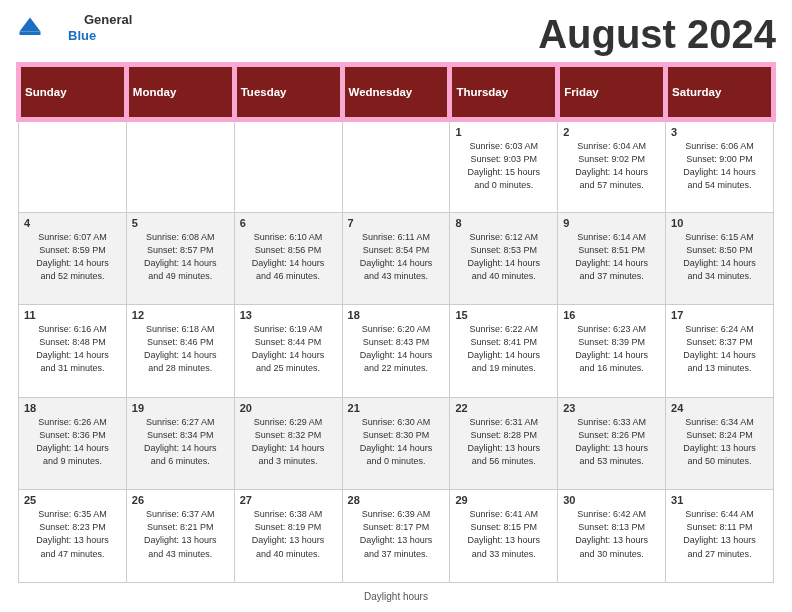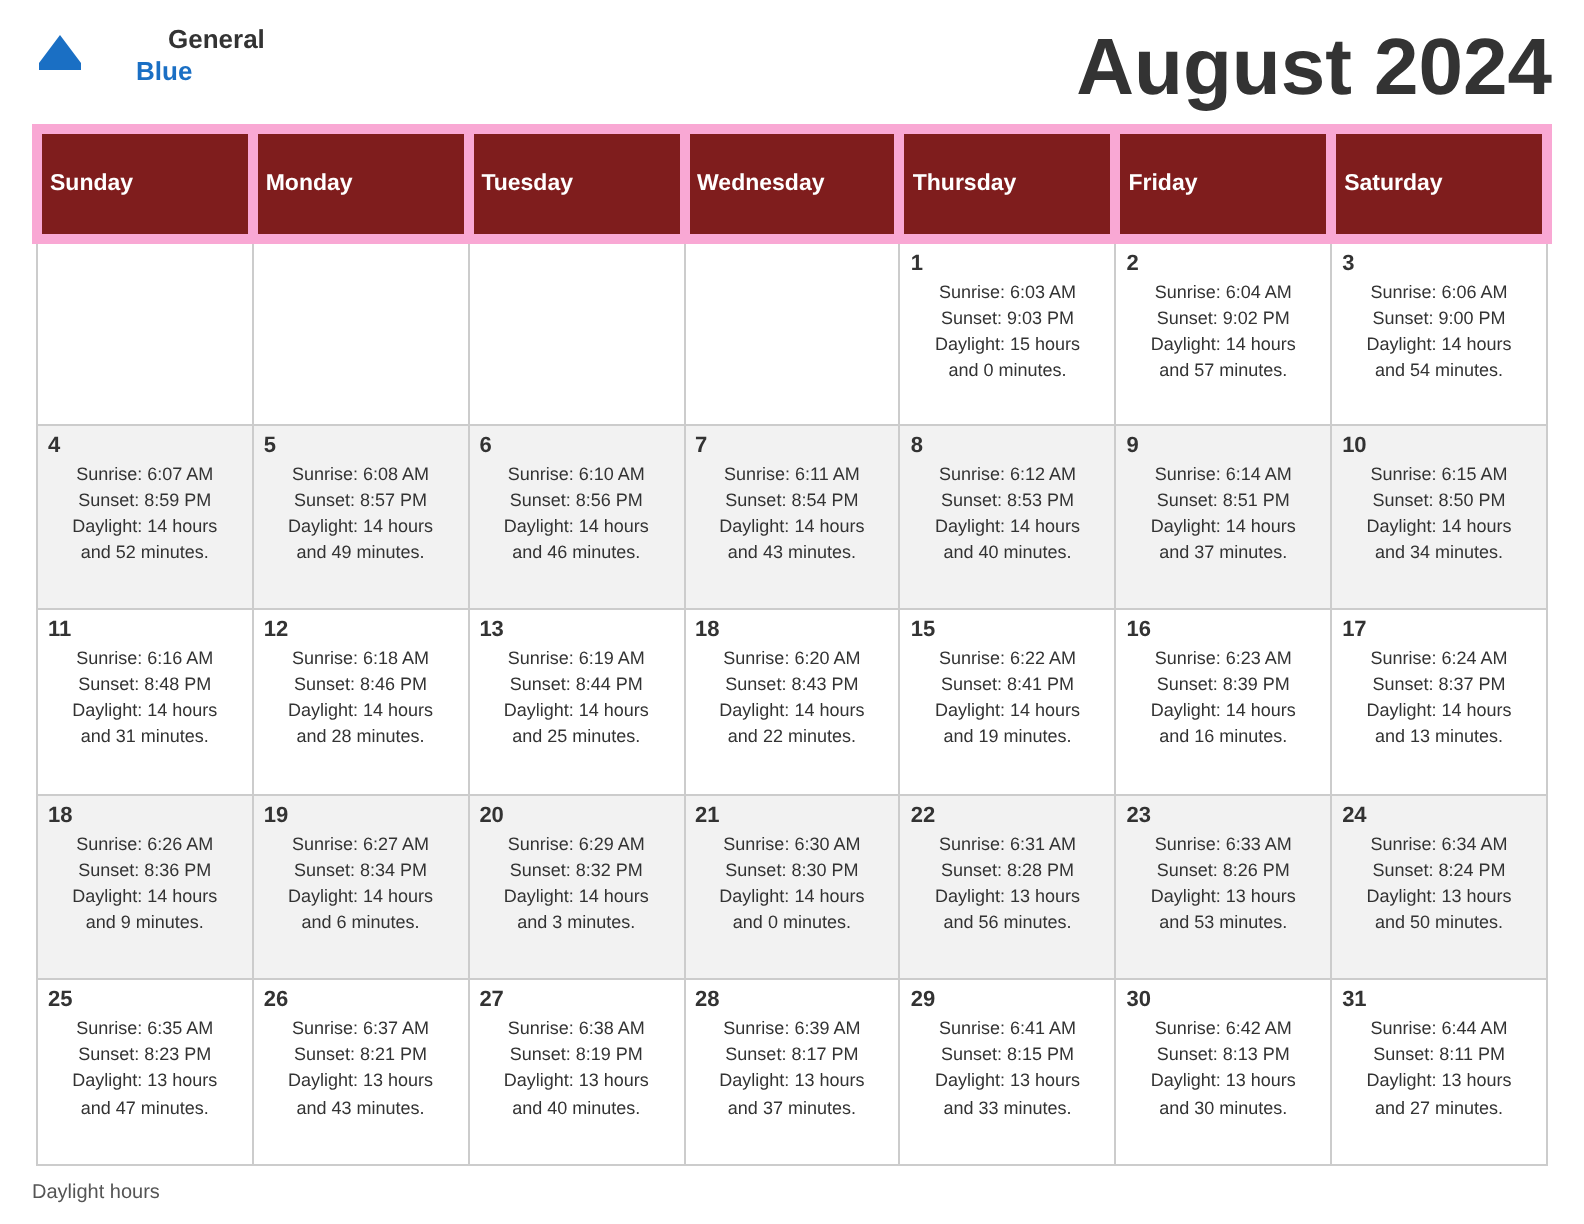--- a/index.html
+++ b/index.html
@@ -94,21 +94,21 @@
     .day-info {
       font-size: 9px;
       line-height: 1.45;
       color: #333;
       text-align: center;
     }
     .footer-note {
       font-size: 10px;
       color: #555;
       margin-top: 8px;
-      text-align: left;
+      text-align: center;
     }
   </style>
 </head>
 <body>
 
 <div class="page">
   <div class="header-row">
     <div class="logo">
       <svg class="logo-icon" viewBox="0 0 32 32">
         <polygon points="16,4 28,20 4,20" fill="#1a6fc4"></polygon>

